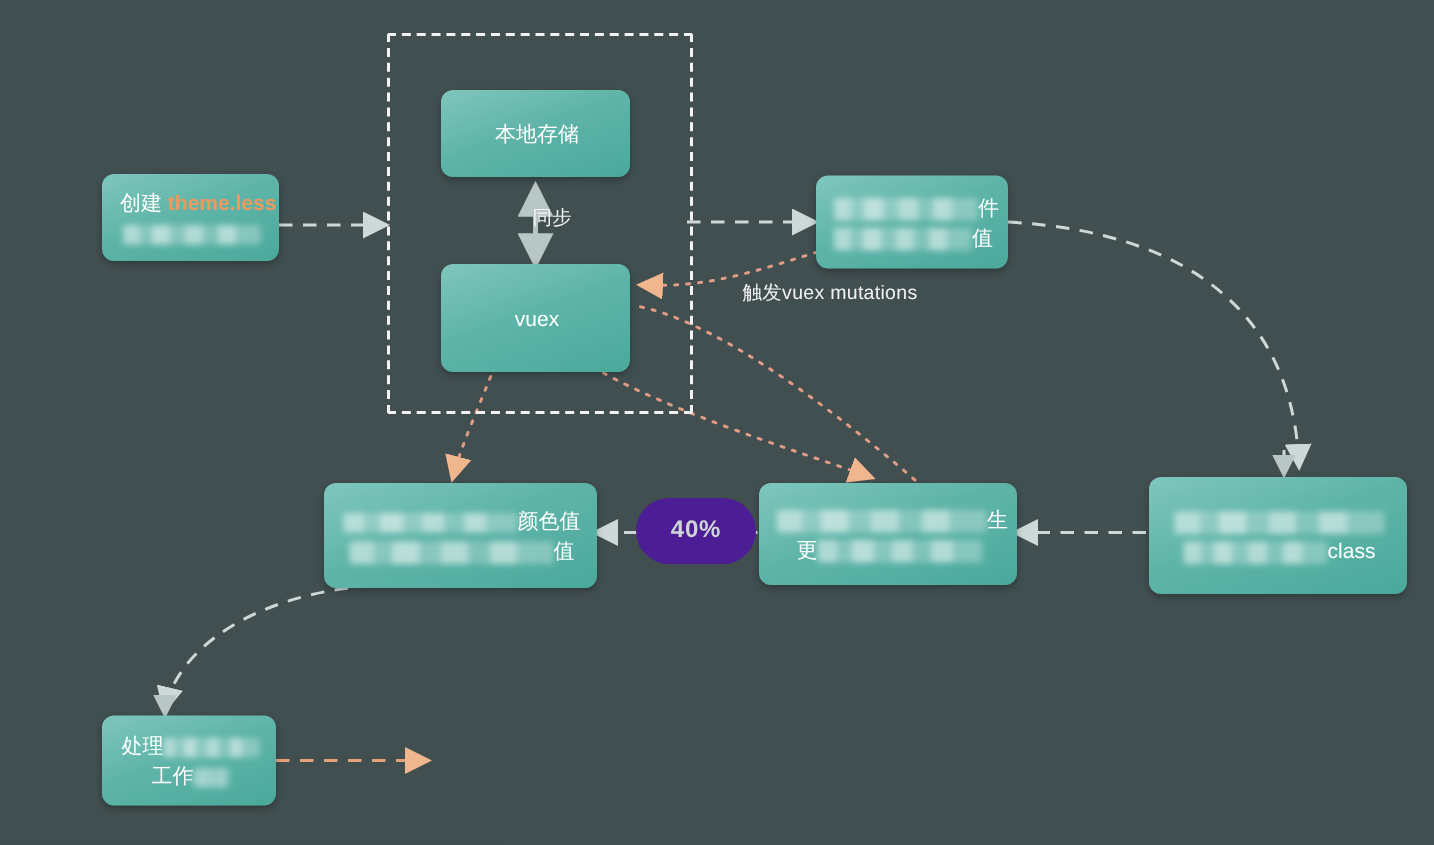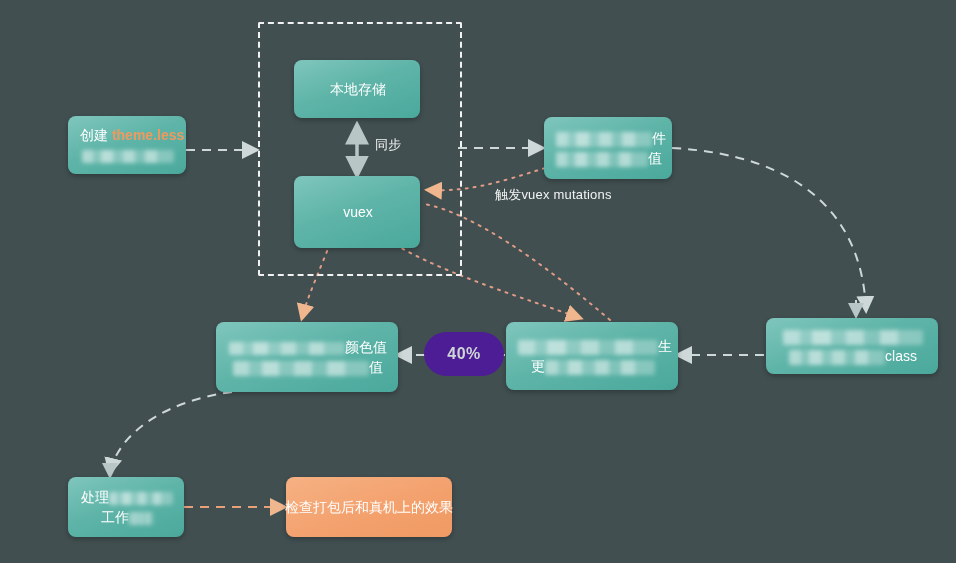--- a/index.html
+++ b/index.html
@@ -165,21 +165,21 @@
     <span class="lines">
       <span class="ln">
         <span class="blur tall" style="width:96px;"></span><span>件</span>
       </span>
       <span class="ln">
         <span class="blur tall" style="width:92px;"></span><span>值</span>
       </span>
     </span>
   </div>
 
-  <div class="node teal" style="left:766px;top:318px;width:172px;height:56px;">
+  <div class="node teal" style="left:766px;top:318px;width:172px;height:78px;">
     <span class="lines">
       <span class="ln">
         <span class="blur tall" style="width:140px;"></span>
       </span>
       <span class="ln">
         <span class="blur tall" style="width:96px;"></span><span>class</span>
       </span>
     </span>
   </div>
 
@@ -209,24 +209,21 @@
     <span class="lines">
       <span class="ln">
         <span>处理</span><span class="blur" style="width:64px;"></span>
       </span>
       <span class="ln">
         <span>工作</span><span class="blur" style="width:24px;"></span>
       </span>
     </span>
   </div>
 
-  <div class="node orange" style="left:286px;top:477px;width:166px;height:60px;">
-    <span class="ln">检查打包后和真机上的效果</span>
-  </div>
-
-  <div class="edge-label" style="left:375px;top:136px;">同步</div>
+
+  <div class="edge-label" style="left:355px;top:136px;">同步</div>
 
   <div class="edge-label" style="left:495px;top:186px;">触发vuex mutations</div>
 
   <div class="pct-badge" style="left:424px;top:332px;width:80px;height:44px;">40%</div>
 
 
 </div>
 
 </body></html>

